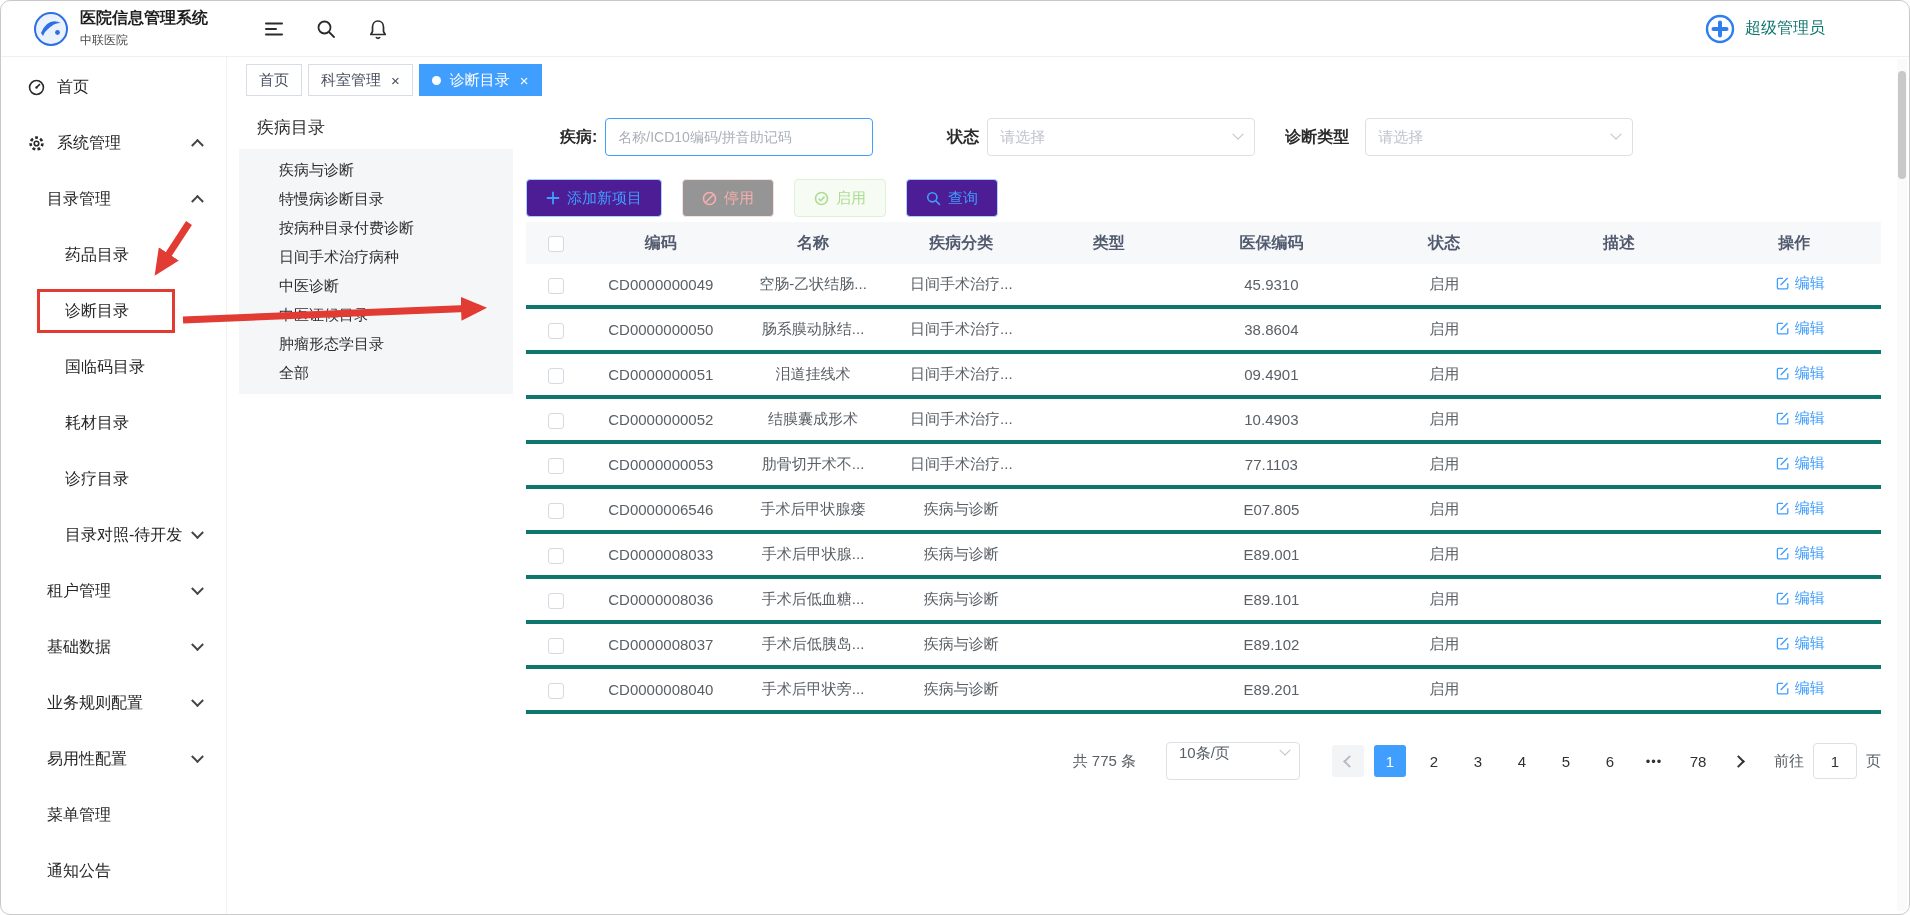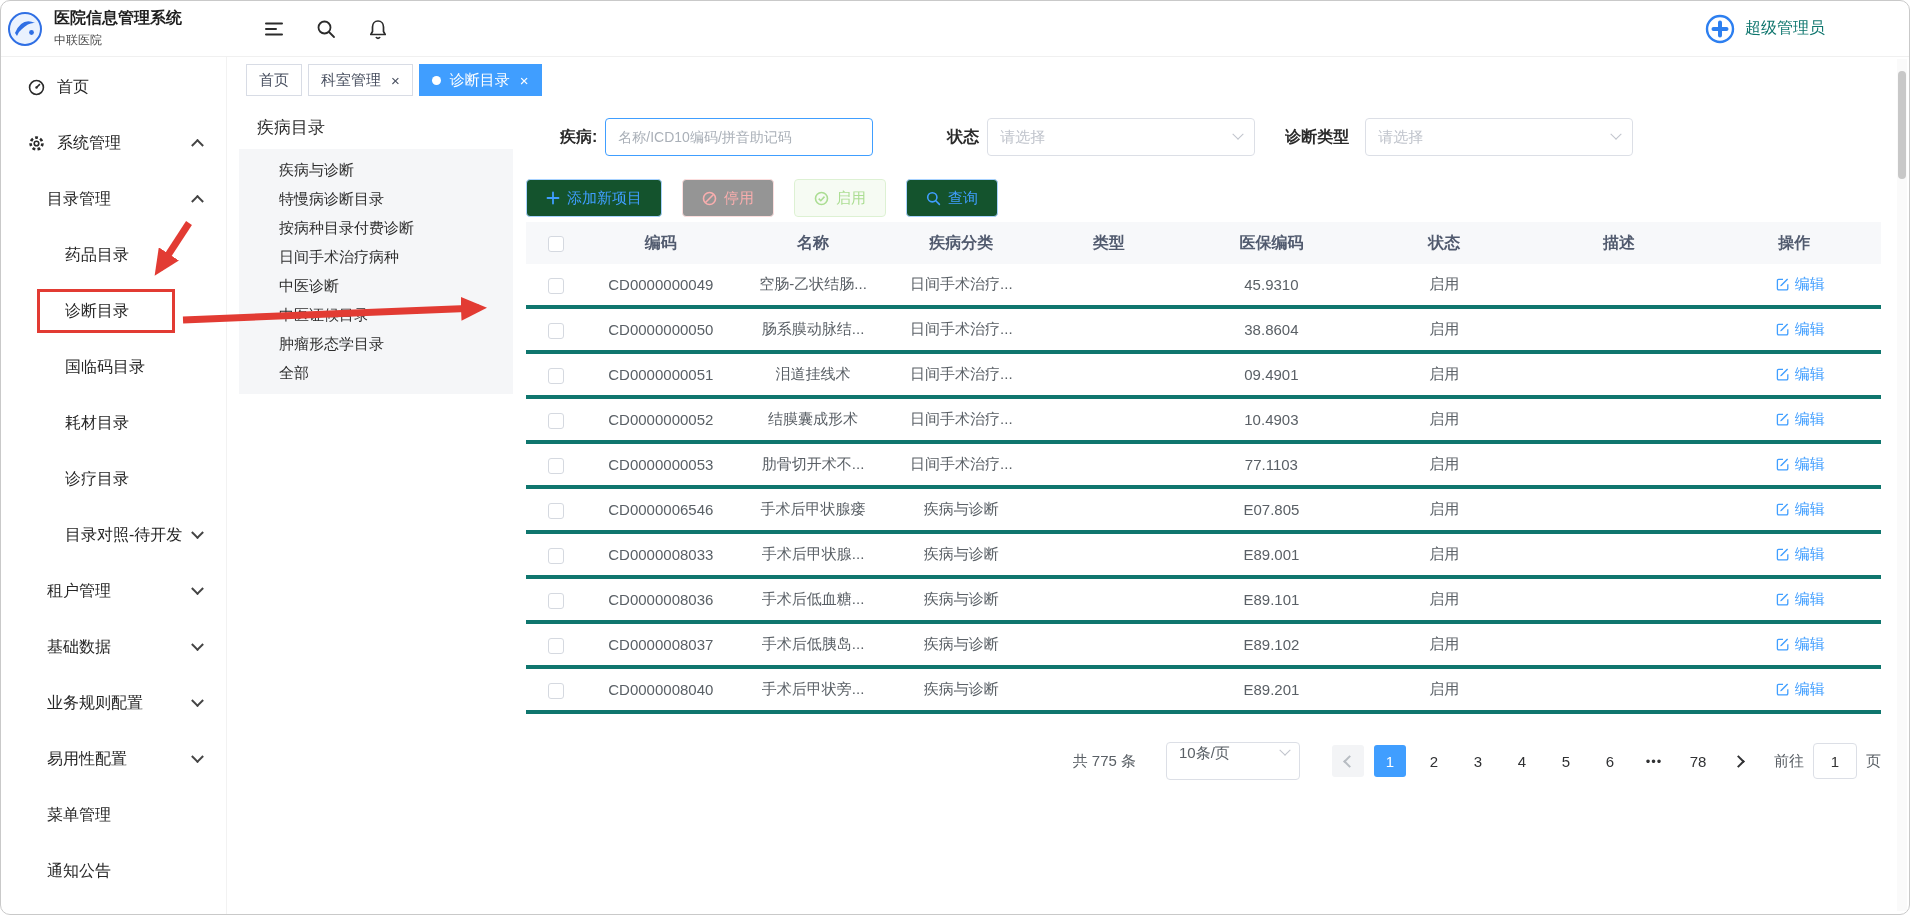--- a/index.html
+++ b/index.html
@@ -2,21 +2,21 @@
 <html><head>
 <meta charset="utf-8">
 <style>
   * { margin:0; padding:0; box-sizing:border-box; }
   html,body { background:#ffffff; }
   body { font-family:"Liberation Sans","DejaVu Sans",sans-serif; }
   .app { position:relative; width:1910px; height:915px; background:#fff; border:1px solid #c9c9c9; border-radius:10px; overflow:hidden; display:flex; flex-direction:column; }
 
   
   .header { height:56px; flex:0 0 auto; display:flex; align-items:center; border-bottom:1px solid #f0f0f0; }
-  .brand { width:226px; flex:0 0 auto; display:flex; align-items:center; gap:9px; padding-left:4px; }
+  .brand { width:226px; flex:0 0 auto; display:flex; align-items:center; gap:9px; padding-left:30px; }
   .logo { width:40px; height:40px; flex:0 0 auto; }
   .brand-title { font-size:16px; font-weight:bold; color:#1f1f1f; white-space:nowrap; }
   .brand-sub { font-size:12px; color:#4a4a4a; margin-top:3px; }
   .header-icons { display:flex; align-items:center; gap:30px; margin-left:36px; }
   .hicon { width:22px; height:22px; cursor:pointer; color:#2b2b2b; display:block; }
   .header-right { margin-left:auto; display:flex; align-items:center; gap:9px; margin-right:84px; }
   .user-name { font-size:16px; color:#0f766e; white-space:nowrap; }
 
   
   .body { flex:1; display:flex; min-height:0; }
@@ -49,30 +49,30 @@
   .filter-row { display:flex; align-items:center; margin:14px 0 0 34px; height:40px; flex:0 0 auto; }
   .f-label { font-size:16px; font-weight:bold; color:#2b2b2b; white-space:nowrap; }
   .f-input { width:268px; height:38px; border:1.5px solid #409eff; border-radius:4px; padding:0 12px; font-size:14px; color:#333; outline:none; margin-left:8px; font-family:inherit; }
   .f-input::placeholder { color:#aab0b8; }
   .f-select { width:268px; height:38px; border:1px solid #dcdfe6; border-radius:4px; background:#fff; display:flex; align-items:center; justify-content:space-between; padding:0 12px; font-size:15px; color:#c0c4cc; cursor:pointer; }
   .sel-arrow { width:8px; height:8px; border-right:1.5px solid #c0c4cc; border-bottom:1.5px solid #c0c4cc; transform:rotate(45deg) translate(-2px,-2px); flex:0 0 auto; }
   .ml74 { margin-left:74px; } .ml30 { margin-left:30px; } .ml16 { margin-left:16px; } .ml8 { margin-left:8px; }
 
   .toolbar { display:flex; gap:20px; margin-top:22px; flex:0 0 auto; }
   .btn { height:38px; display:inline-flex; align-items:center; gap:7px; padding:0 19px; border-radius:4px; font-size:15px; cursor:pointer; border:1px solid transparent; background:#fff; font-family:inherit; white-space:nowrap; }
-  .btn-blue { color:#409eff; background:#14532d; border-color:#a8d2ff; }
+  .btn-blue { color:#409eff; background:#4c1d95; border-color:#a8d2ff; }
   .btn-stop { color:#f56c6c; background:#404040; border-color:#fbc4c4; opacity:.55; cursor:not-allowed; }
   .btn-enable { color:#67c23a; background:#f0f9eb; border-color:#c2e7b0; opacity:.55; cursor:not-allowed; }
 
   
   .table { margin-top:5px; flex:0 0 auto; }
   .thead { display:flex; align-items:center; height:42px; background:#f7f8fa; font-size:16px; font-weight:bold; color:#515a6e; }
   .trow { display:flex; align-items:center; height:45px; border-bottom:4px solid #0f766e; font-size:15px; color:#5a6066; background:#fff; }
   .cell { text-align:center; white-space:nowrap; overflow:hidden; }
-  .c0{width:60px;} .c1{width:150px;} .c2{width:155px;} .c3{width:142px;} .c4{width:153px;} .c5{width:173px;} .c6{width:173px;} .c7{width:177px;} .c8{width:174px;}
+  .c0{width:60px;} .c1{width:150px;} .c2{width:155px;} .c3{width:142px;} .c4{width:153px;} .c5{width:173px;} .c6{width:173px;} .c7{width:177px;} .c8{width:174px;font-family:Liberation Mono, monospace;}
   .checkbox { display:inline-block; width:16px; height:16px; border:1px solid #d5d9e0; border-radius:3px; background:#fff; vertical-align:middle; cursor:pointer; }
   .edit-link { display:inline-flex; align-items:center; gap:5px; color:#409eff; cursor:pointer; font-size:15px;padding-left:12px; }
   .edit-link .ic { display:inline-flex; }
 
   
   .pager { display:flex; align-items:center; justify-content:flex-end; margin-top:28px; font-size:15px; color:#5a6066; flex:0 0 auto; }
   .pager-total { margin-right:30px; white-space:nowrap; }
   .size-select { width:134px; height:38px; border:1px solid #dcdfe6; border-radius:4px; display:flex; align-items:center; justify-content:space-between; padding:0 10px 16px 12px; color:#5a6066; cursor:pointer; background:#fff; margin-right:32px; }
   .pg-btn { min-width:32px; height:32px; display:inline-flex; align-items:center; justify-content:center; border-radius:3px; cursor:pointer; color:#303133; }
   .pg-prev { background:#f3f4f6; color:#b7bcc2; margin-right:10px; }

